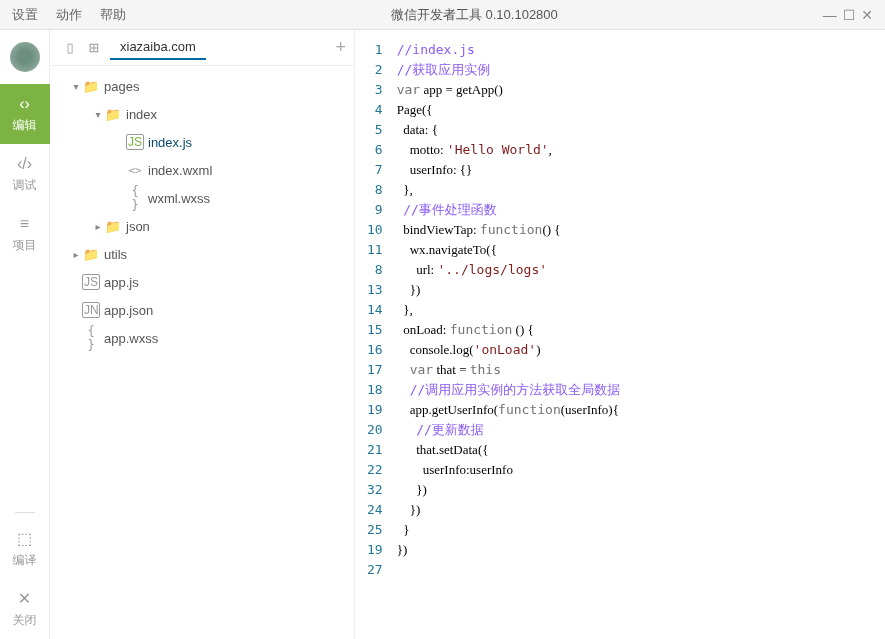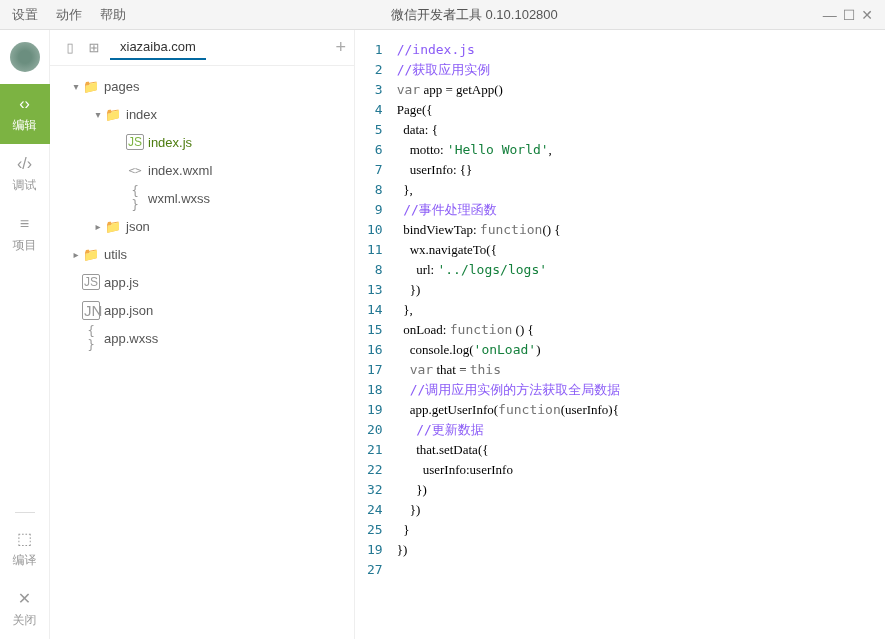--- a/index.html
+++ b/index.html
@@ -20,33 +20,33 @@
 .sidebar .sep { width: 20px; height: 1px; background: #ddd; margin: 6px 0; }
 .explorer { width: 305px; border-right: 1px solid #eee; display: flex; flex-direction: column; }
 .explorer .tabs { height: 36px; display: flex; align-items: center; padding: 0 8px; border-bottom: 1px solid #eee; }
 .explorer .tabs .icon-btn { width: 24px; text-align: center; color: #999; cursor: pointer; }
 .explorer .tabs .tab { padding: 4px 10px; color: #333; border-bottom: 2px solid #0369a1; margin-left: 4px; }
 .explorer .tabs .plus { margin-left: auto; color: #aaa; font-size: 18px; cursor: pointer; }
 .tree { padding: 6px 0; overflow: auto; flex: 1; }
 .tree .node { display: flex; align-items: center; height: 28px; cursor: pointer; color: #555; }
 .tree .node .arrow { width: 12px; font-size: 10px; color: #888; display: inline-block; text-align: center; }
 .tree .node .ficon { width: 18px; text-align: center; margin-right: 4px; }
-.tree .node.active .label { color: #4d7c0f; }
+.tree .node.active .label { color: #0c4a6e; }
 .tree .node.active .ficon { color: #7cb342; }
 .folder-icon { color: #888; }
 .js-icon { font-size: 12px; border: 1px solid #999; padding: 0 1px; border-radius: 2px; color: #999; }
-.jn-icon { font-size: 15px; border: 1px solid #999; padding: 0 1px; border-radius: 2px; color: #999; }
+.jn-icon { font-size: 12px; border: 1px solid #999; padding: 0 1px; border-radius: 2px; color: #999; }
 .tag-icon { color: #999; font-family: monospace; font-size: 11px; }
 .css-icon { color: #999; font-family: monospace; font-size: 12px; }
 .editor { flex: 1; display: flex; font-family: Consolas, Monaco, monospace; font-size: 13px; line-height: 20px; overflow: hidden; }
 .gutter { text-align: right; color: #237893; padding: 10px 8px 10px 12px; background: #fff; user-select: none; }
 .code { padding: 10px 10px 10px 6px; white-space: pre; flex: 1; overflow: auto; }
 .c-comment { color: #8b5cf6; }
 .c-keyword { color: #737373; }
-.c-string { color: #15803d; }
+.c-string { color: #7f1d1d; }
 .c-plain { color: #000; font-family: Liberation Serif, serif; }
 </style>
 </head>
 <body>
 
 <div class="titlebar">
   <div class="menu">
     <span>设置</span>
     <span>动作</span>
     <span>帮助</span>

